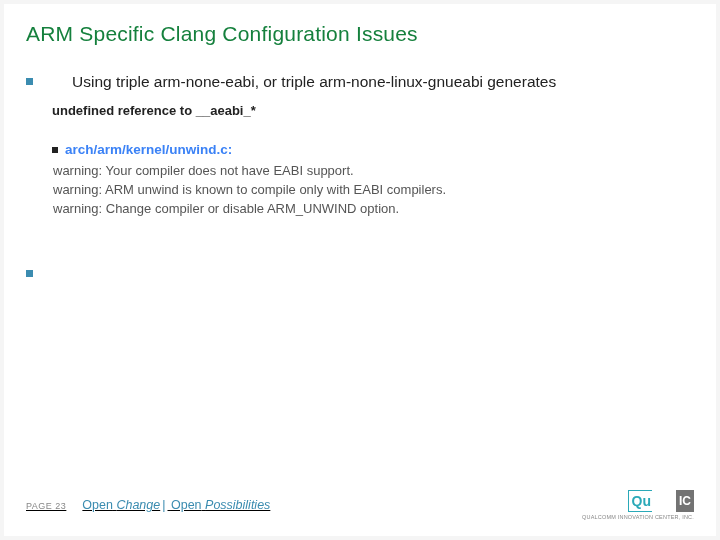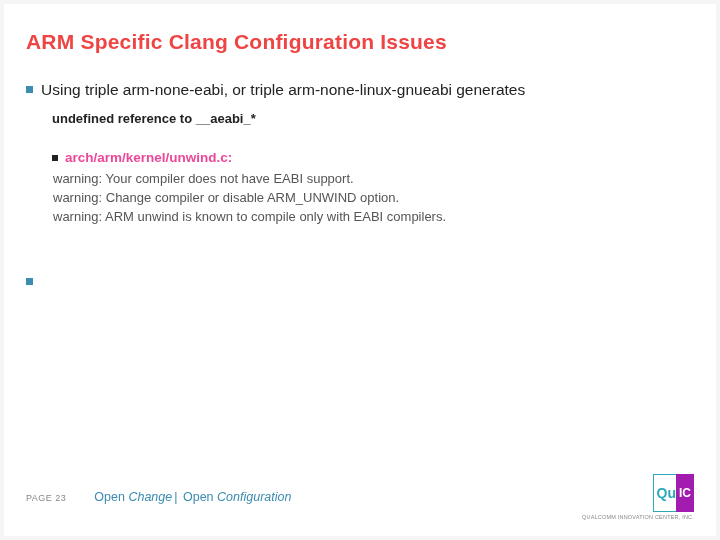--- a/index.html
+++ b/index.html
@@ -12,32 +12,32 @@
   }
   .slide {
     width: 712px;
     height: 532px;
     margin: 4px auto;
     background: #ffffff;
     position: relative;
     padding: 18px 22px 0 22px;
   }
   .title {
-    color: #ef4444;
+    color: #15803d;
     font-size: 21px;
-    font-weight: 700;
+    font-weight: 400;
     margin-bottom: 26px;
     letter-spacing: 0.2px;
-    margin-top: 8px;
   }
   .bullet-l1 {
     display: flex;
     align-items: flex-start;
     margin-bottom: 10px;
     padding-left: 0;
+    gap: 31px;
   }
   .bullet-l1 .sq {
     width: 7px; height: 7px; background: #3b8cb0;
     margin-top: 6px; margin-right: 8px; flex-shrink: 0;
   }
   .bullet-l1 .text {
     color: #222; font-size: 15.5px; line-height: 1.35;
   }
   .sub-l2 {
     margin-left: 26px;
@@ -50,21 +50,21 @@
     display: flex;
     align-items: flex-start;
     margin-left: 26px;
     margin-bottom: 6px;
   }
   .bullet-l2 .sq {
     width: 6px; height: 6px; background: #222;
     margin-top: 5px; margin-right: 7px; flex-shrink: 0;
   }
   .bullet-l2 .text {
-    color: #ec4899; font-size: 13.5px; font-weight: bold;
+    color: #3b82f6; font-size: 13.5px; font-weight: bold;
   }
   .sub-l3 {
     margin-left: 27px;
     color: #555;
     font-size: 13px;
     margin-bottom: 4px;
   }
   .gap { height: 22px; }
   .footer {
     position: absolute;
@@ -72,58 +72,60 @@
     left: 0;
     width: 100%;
     padding: 0 22px;
     display: flex;
     align-items: center;
     justify-content: space-between;
   }
   .footer-left {
     display: flex;
     align-items: baseline;
-    gap: 28px;
+    gap: 16px;
+    text-decoration: underline;
   }
   .page-num {
     color: #888;
     font-size: 9px;
     letter-spacing: 0.5px;
   }
   .tagline {
     font-size: 12.5px;
     color: #3b8cb0;
   }
   .tagline .it { font-style: italic; }
   .tagline .bar { color: #3b8cb0; margin: 0 2px; }
   .logo-wrap {
     display: flex;
     flex-direction: column;
     align-items: flex-end;
   }
   .logo {
     display: flex;
     align-items: stretch;
-    height: 38px;
+    height: 22px;
+    gap: 25px;
   }
   .logo-u {
     color: #2aa9b8;
     font-family: Arial, sans-serif;
     font-size: 14px;
     font-weight: bold;
     margin-right: -1px;
     display: flex;
     align-items: center;
     padding: 0 1px 0 3px;
     border-top: 1px solid #2aa9b8;
     border-left: 1px solid #2aa9b8;
     border-bottom: 1px solid #2aa9b8;
   }
   .logo-ic {
-    background: #a21caf;
+    background: #737373;
     color: #fff;
     font-size: 12px;
     font-weight: bold;
     padding: 1px 3px;
     display: flex;
     align-items: center;
   }
   .logo-sub {
     color: #888;
     font-size: 5.5px;
@@ -142,40 +144,40 @@
     <div class="sq"></div>
     <div class="text">Using triple arm-none-eabi, or triple arm-none-linux-gnueabi generates</div>
   </div>
   <div class="sub-l2">undefined reference to __aeabi_*</div>
 
   <div class="bullet-l2">
     <div class="sq"></div>
     <div class="text">arch/arm/kernel/unwind.c:</div>
   </div>
   <div class="sub-l3">warning: Your compiler does not have EABI support.</div>
+  <div class="sub-l3">warning: ARM unwind is known to compile only with EABI compilers.</div>
   <div class="sub-l3">warning: Change compiler or disable ARM_UNWIND option.</div>
-  <div class="sub-l3">warning: ARM unwind is known to compile only with EABI compilers.</div>
 
   <div class="gap"></div>
 
 
   <div class="gap"></div>
 
   <div class="bullet-l1">
     <div class="sq"></div>
   </div>
 
   <div class="footer">
     <div class="footer-left">
       <span class="page-num">PAGE 23</span>
       <span class="tagline">
         <span>Open</span>
         <span class="it">Change</span><span class="bar">|</span>
         <span>Open</span>
-        <span class="it">Configuration</span>
+        <span class="it">Possibilities</span>
       </span>
     </div>
     <div class="logo-wrap">
       <div class="logo">
         <span class="logo-u">Qu</span>
         <span class="logo-ic">IC</span>
       </div>
       <div class="logo-sub">QUALCOMM INNOVATION CENTER, INC.</div>
     </div>
   </div>

